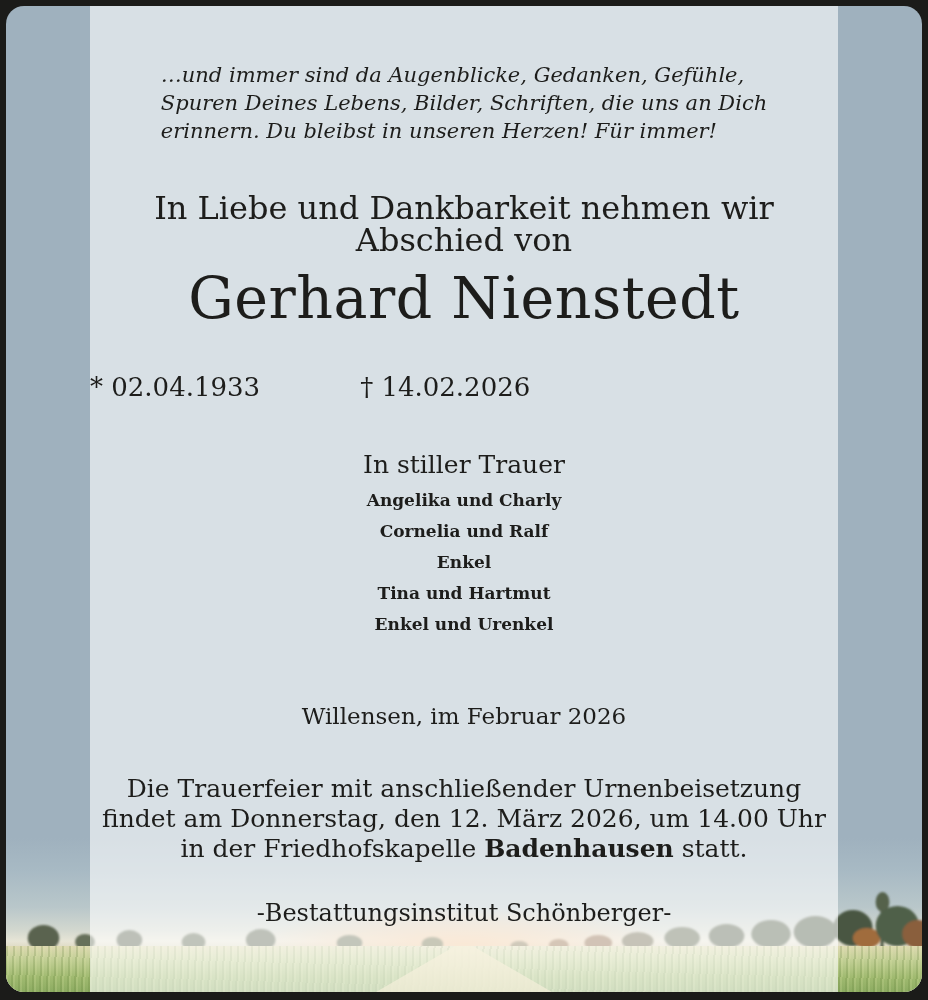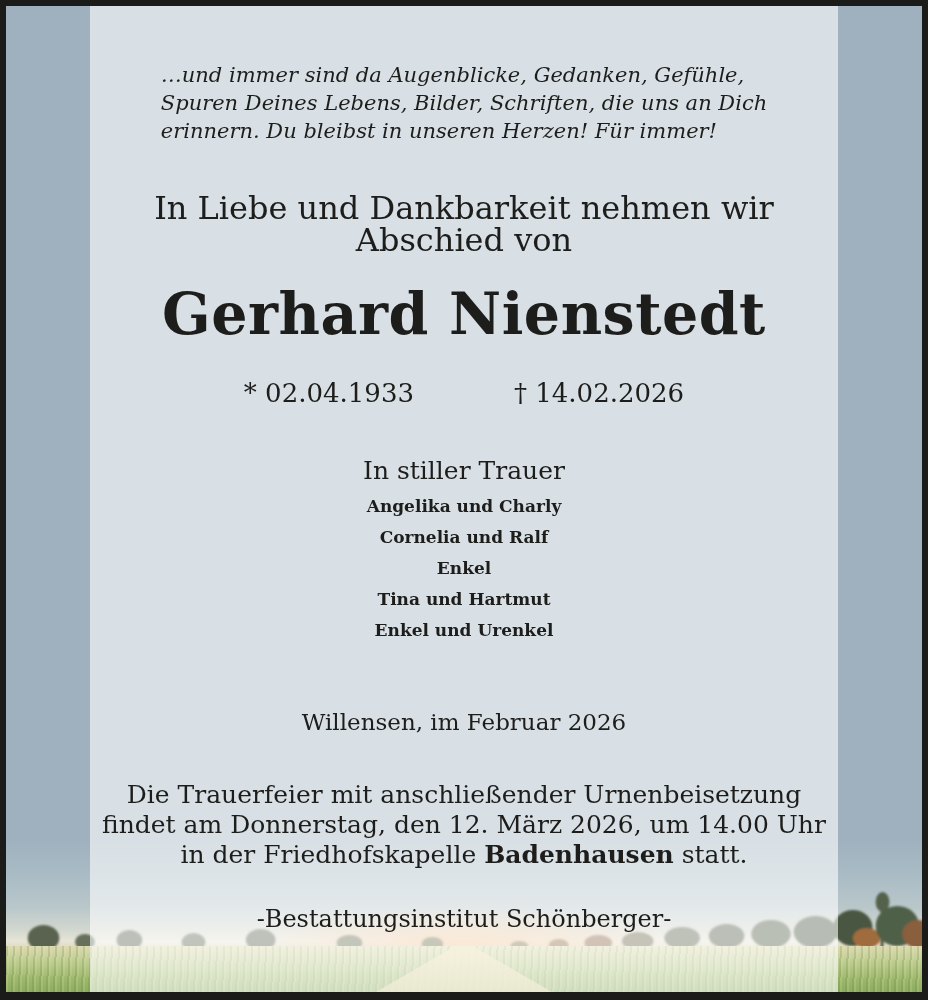--- a/index.html
+++ b/index.html
@@ -11,20 +11,21 @@
     background: #1b1b19; 
     font-family: "DejaVu Serif", "Liberation Serif", serif;
     color: #1d1d1b;
     overflow: hidden;
   }
   .inner {
     position: absolute;
     top: 6px; left: 6px; right: 6px; bottom: 8px;
     background: #9fb1be; 
     overflow: hidden;
+    border-radius: 18px;
   }
 
   
   .photo { position: absolute; left: 0; right: 0; bottom: 0; height: 154px; }
   .photo-sky {
     position: absolute; inset: 0;
     background: linear-gradient(180deg,
       #9fb1be 0%, #a8bac4 22%, #b9c7ca 45%,
       #d3d8cf 60%, #e7e5d6 67%, #ddd8c0 72%, #d6d2b4 100%);
   }
@@ -61,30 +62,29 @@
   .quote {
     display: inline-block;
     margin-top: 55px;
     text-align: left;
     font-style: italic;
     font-size: 21px;
     line-height: 28px;
   }
   .intro { margin-top: 47px; font-size: 32px; line-height: 32px; }
   .deceased-name {
-    margin-top: 24px;
+    margin-top: 8px;
     font-size: 57px;
     line-height: 68px;
-    font-weight: 700;
+    font-weight: 400;
     letter-spacing: 0.5px;
   }
   .dates {
-    margin-top: 28px;
+    margin-top: 38px;
     display: flex;
-    justify-content: center;
     gap: 100px;
     font-size: 26px;
     line-height: 34px;
   }
   .mourning-header { margin-top: 45px; font-size: 25px; line-height: 32px; }
   .mourners { margin-top: 4px; font-size: 17px; line-height: 31px; font-weight: 700; }
   .place-line { margin-top: 60px; font-size: 23px; line-height: 32px; }
   .funeral { margin-top: 42px; font-size: 25px; line-height: 30px; }
   .funeral b { font-weight: 700; }
   .institute { margin-top: 34px; font-size: 24px; line-height: 30px; }

